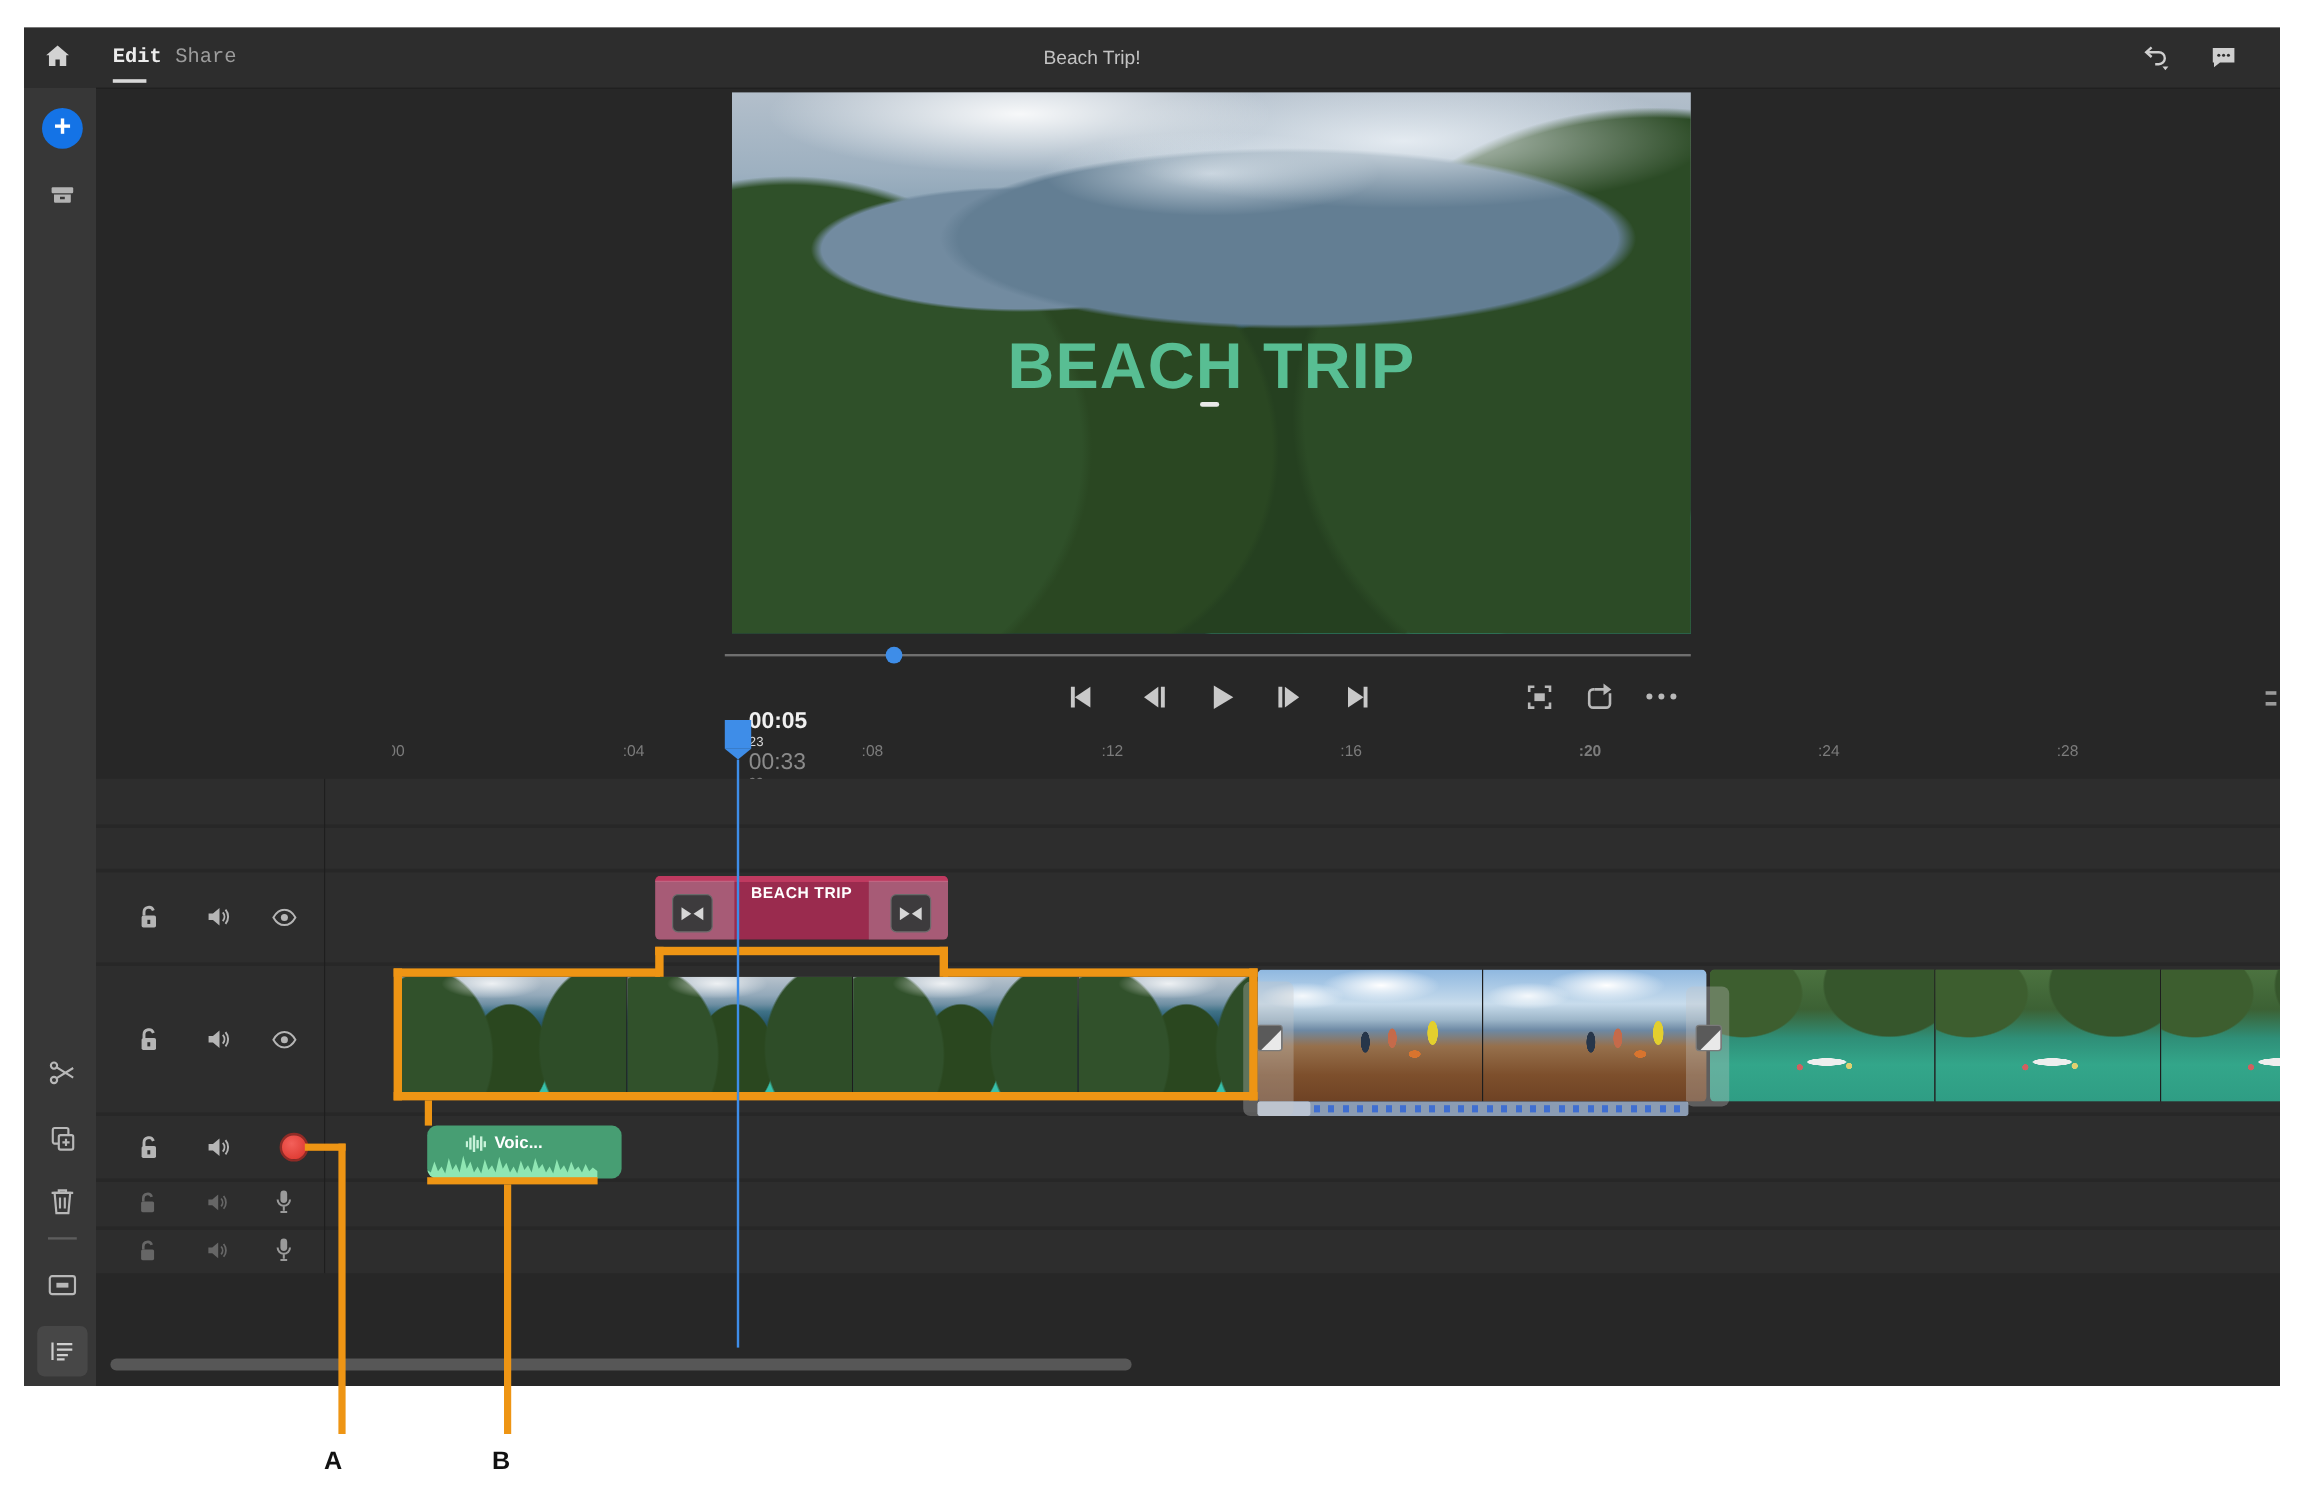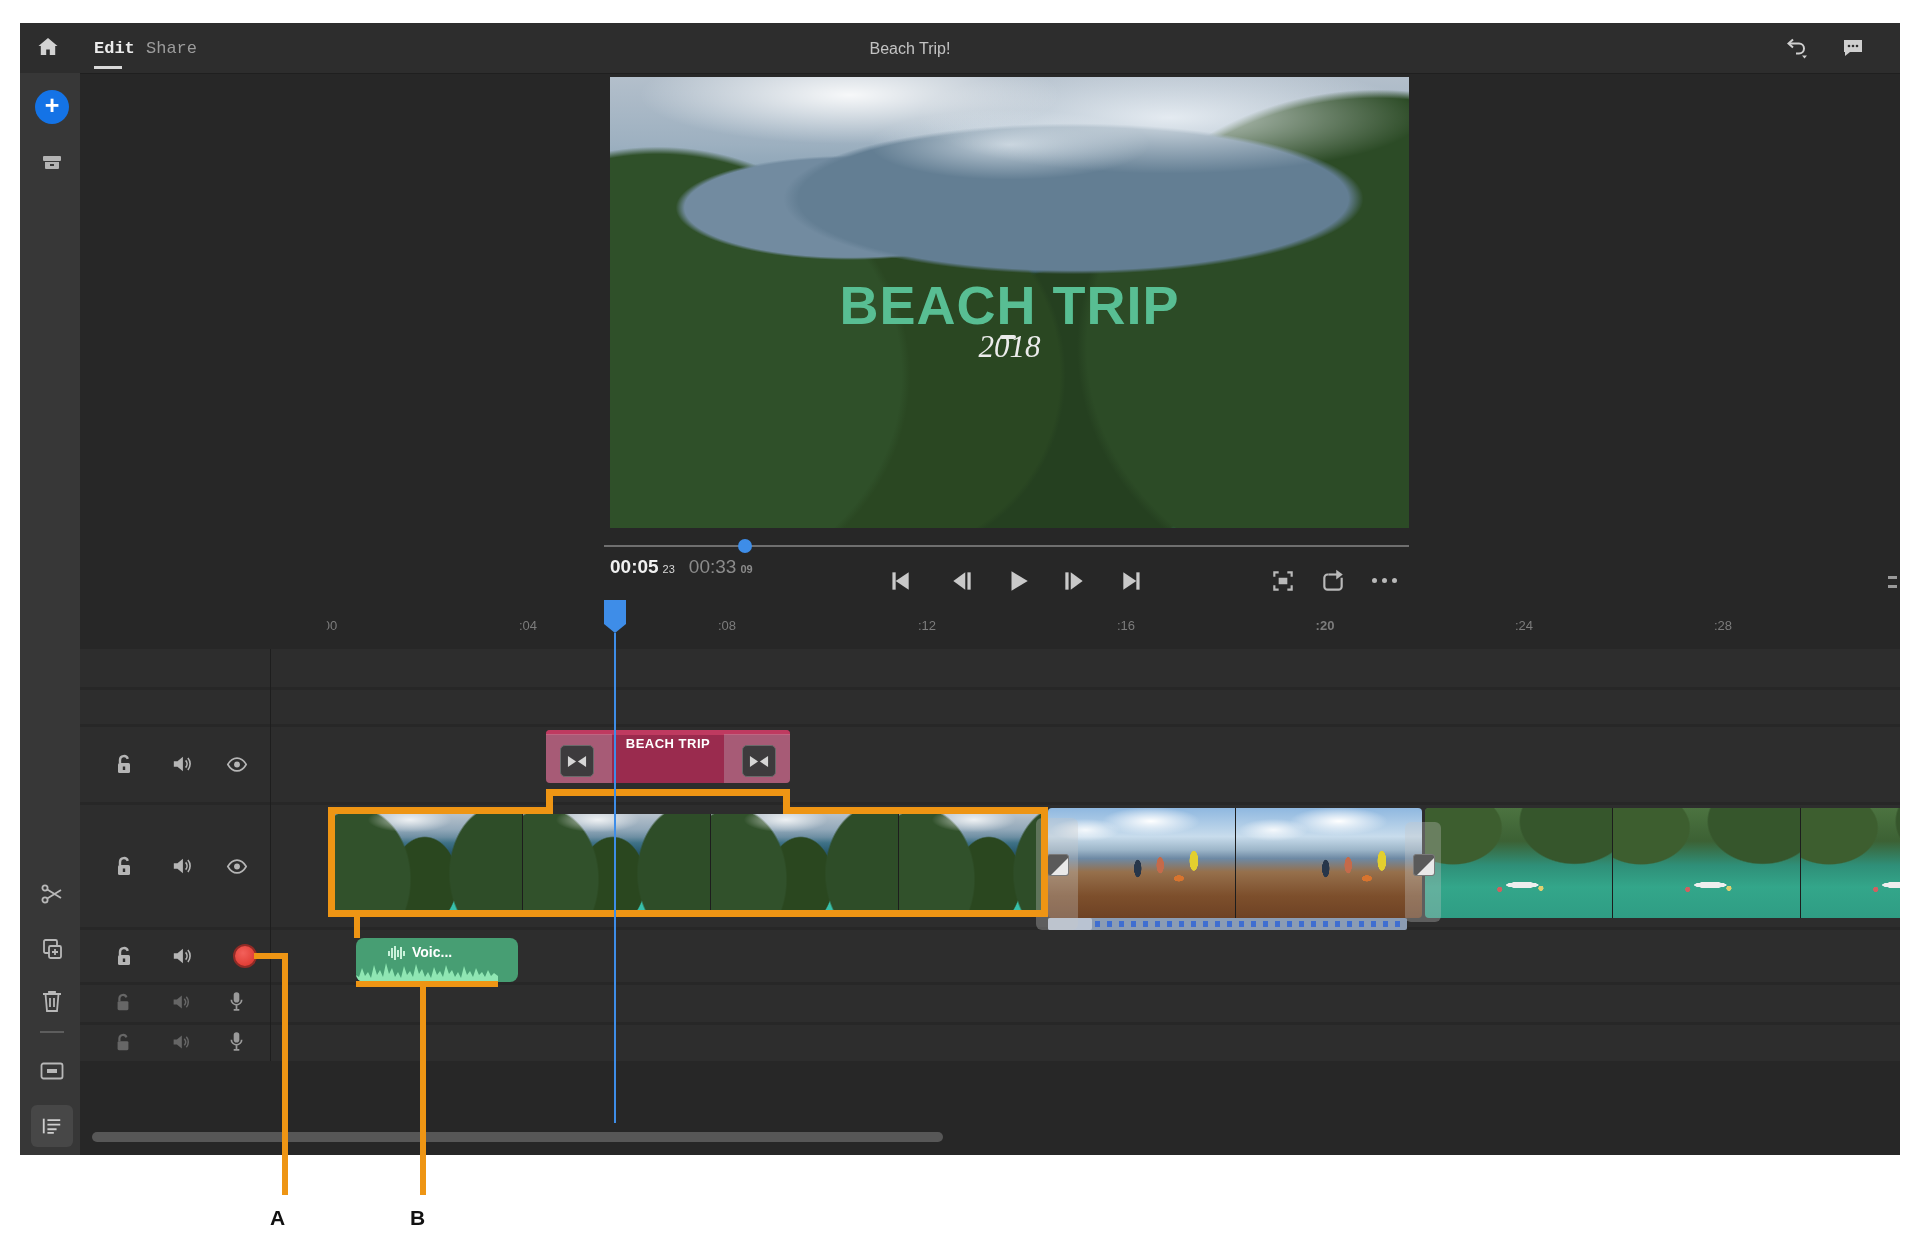--- a/index.html
+++ b/index.html
@@ -36,21 +36,21 @@
       radial-gradient(200px 100px at 65% 99%, #43cab6 0 60%, transparent 63%),
       linear-gradient(180deg,#b3bfcb 0%,#9db0c0 15%,#7e9aae 26%,#48718a 34%,#2a5872 44%,#1e4a64 62%,#173f56 100%);}
   .ov-title{left:0;top:197px;width:799px;text-align:center;font-size:54px;font-weight:bold;
             letter-spacing:1px;color:#58be93;}
   .ov-sub{left:0;top:252px;width:799px;text-align:center;font-size:31px;font-style:italic;
           color:#ececec;font-family:"Liberation Serif",serif;}
   .boat{left:390px;top:258px;width:16px;height:4px;background:#e9e9e9;border-radius:2px;}
   
   .scrub-line{left:604px;top:545px;width:805px;height:2px;background:#6f6f6f;cursor:pointer;}
   .scrub-dot{left:738px;top:539px;width:14px;height:14px;border-radius:50%;background:#3e8de8;cursor:pointer;}
-  .tc{left:610px;top:556px;display:flex;align-items:baseline;}
+  .tc{left:610px;top:591px;display:flex;align-items:baseline;flex-direction:column;}
   .tc .cur{font-size:19px;font-weight:bold;color:#f0f0f0;}
   .tc .curf{font-size:11px;font-weight:normal;color:#d8d8d8;margin-left:4px;}
   .tc .tot{font-size:19px;color:#8b8b8b;margin-left:14px;}
   .tc .totf{font-size:11px;color:#8b8b8b;margin-left:4px;font-weight:bold;}
   .tbtn{width:26px;height:26px;top:568px;cursor:pointer;}
   .dots{top:578px;left:1372px;display:flex;gap:5px;cursor:pointer;}
   .dots i{width:5px;height:5px;border-radius:50%;background:#b9b9b9;display:block;}
   .edge-glyph i{position:absolute;left:0;width:9px;height:3px;background:#9a9a9a;}
   
   .tick{position:absolute;top:0;width:40px;text-align:center;font-size:13px;color:#7c7c7c;}
@@ -165,21 +165,20 @@
     </svg>
   <div class="abs ticon-box"></div>
   <svg class="abs" style="left:41px;top:1116px" width="22" height="20" viewBox="0 0 24 20" stroke="#cfcfcf" stroke-width="2" fill="none">
     <path d="M3 2v16"></path>
       <path d="M7 3.5h14M7 8.5h14M7 13.5h10M7 17.5h7"></path>
     </svg>
 
   <div class="abs preview">
     <div class="abs boat"></div>
     <div class="abs ov-title">BEACH TRIP</div>
-    <div class="abs ov-sub">2018</div>
   </div>
 
   <div class="abs scrub-line"></div>
   <div class="abs scrub-dot"></div>
   <div class="abs tc">
     <span class="cur">00:05</span>
     <span class="curf">23</span>
     <span class="tot">00:33</span>
     <span class="totf">09</span>
   </div>

